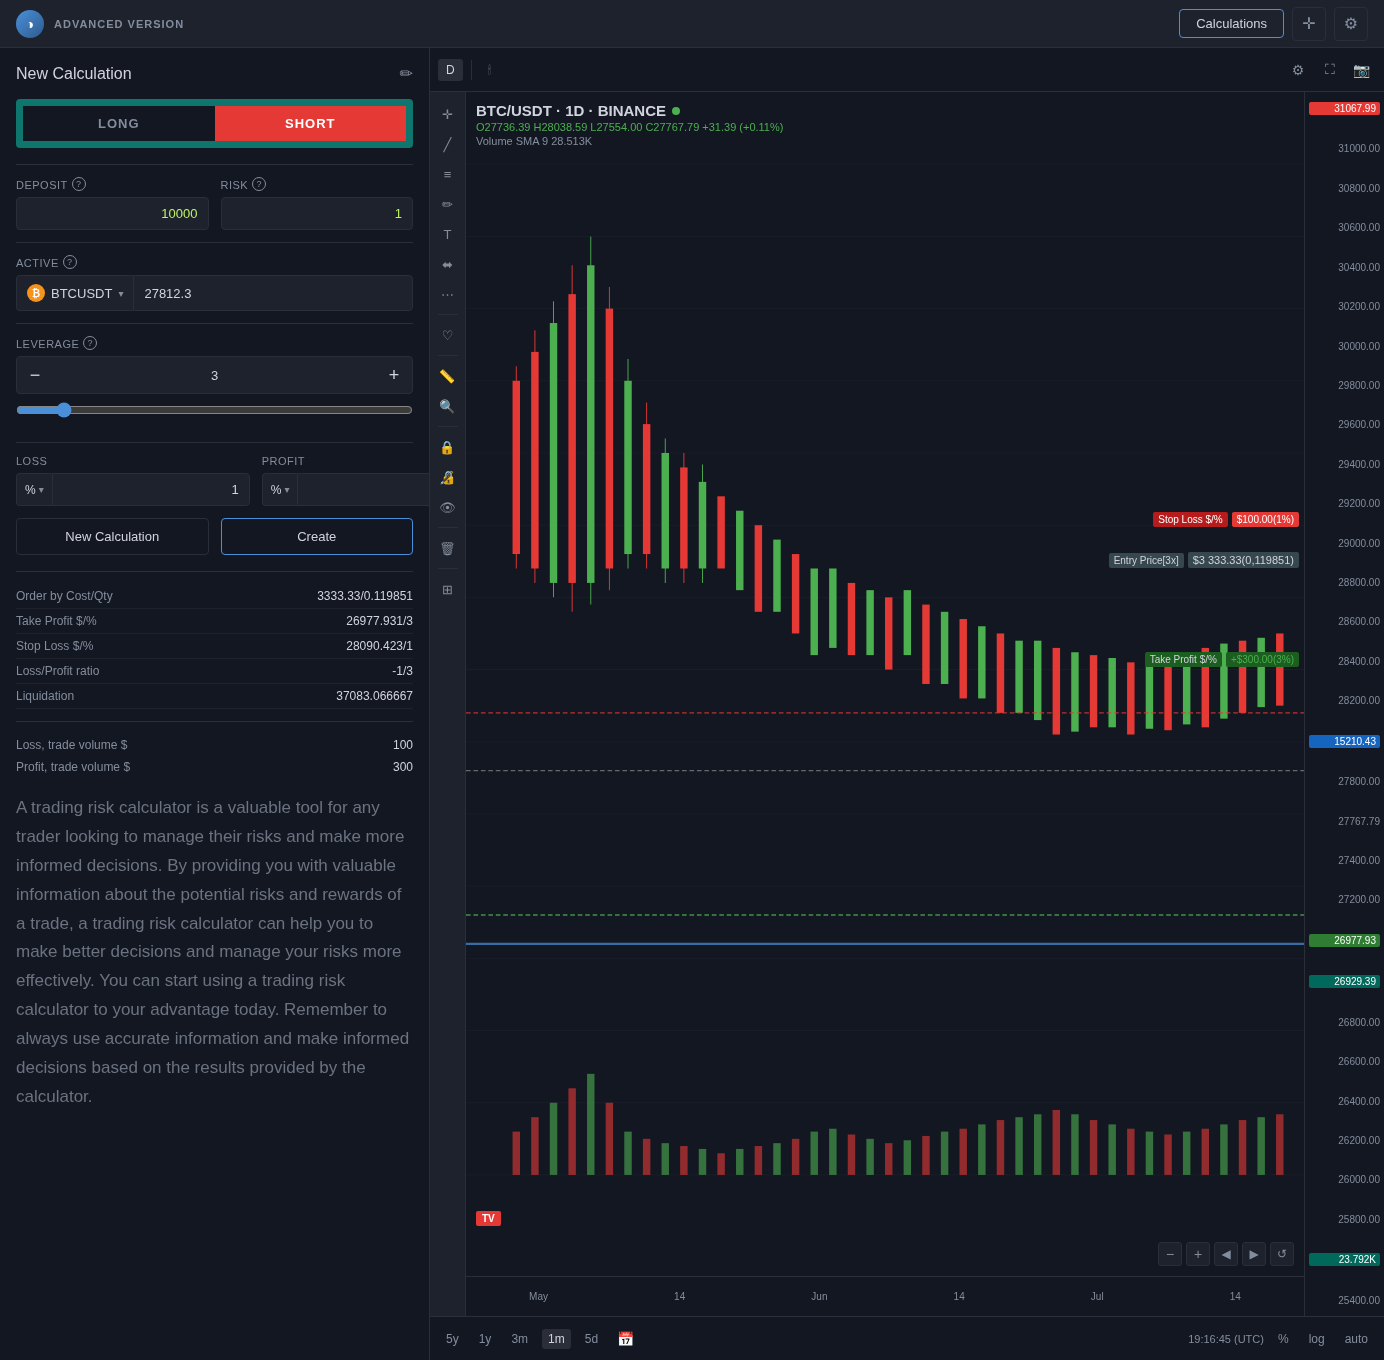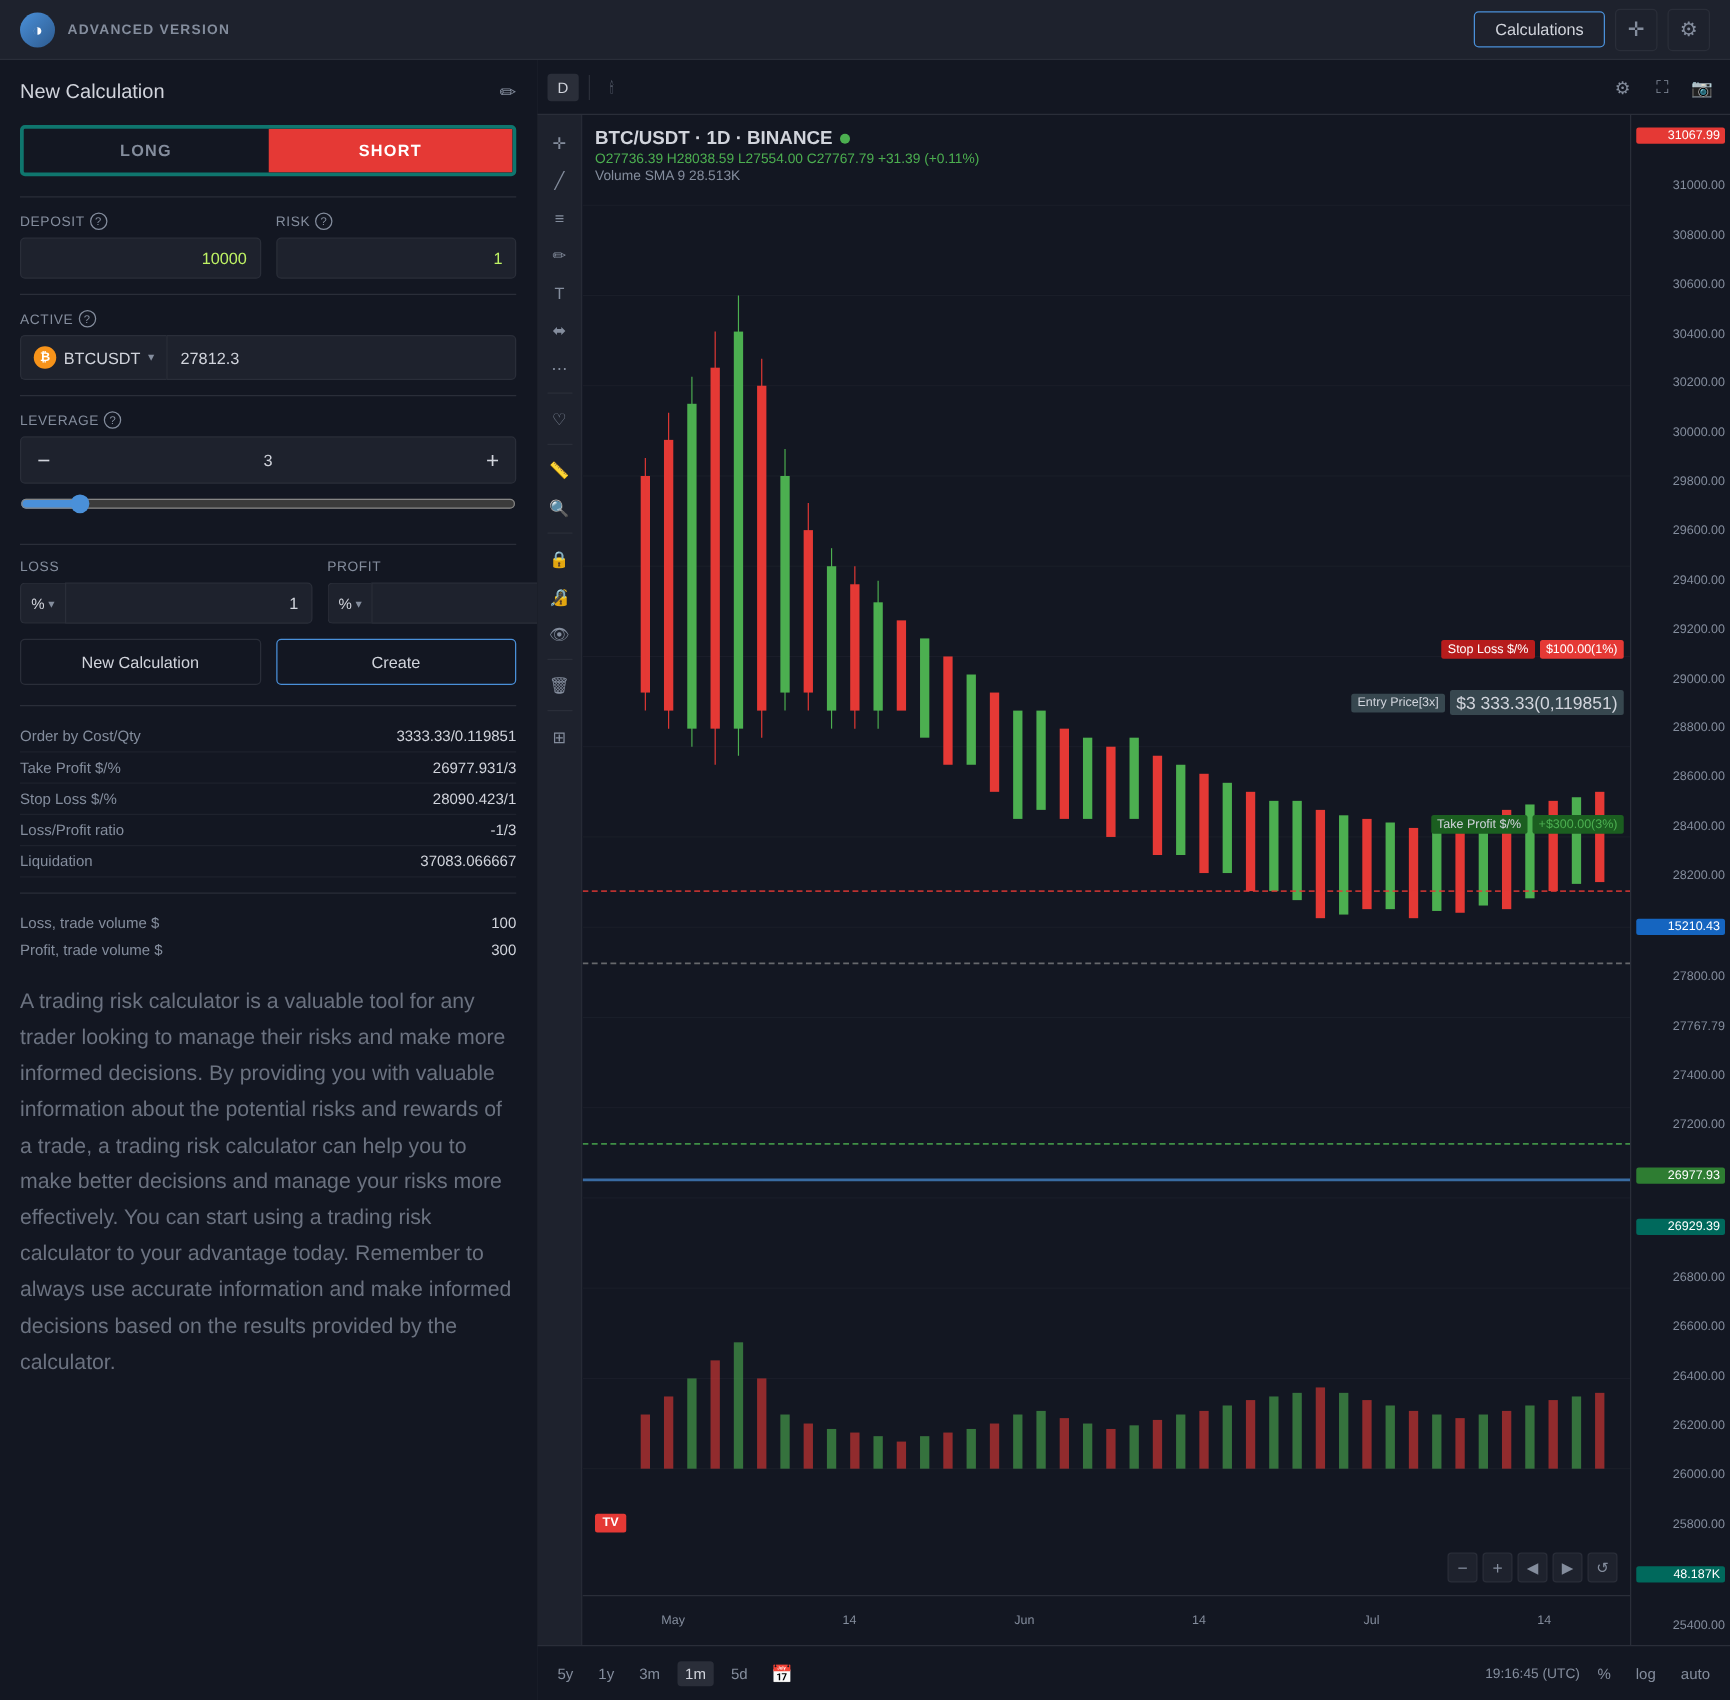--- a/index.html
+++ b/index.html
@@ -104,21 +104,21 @@
     }
     .edit-icon {
       color: #848d9d;
       cursor: pointer;
       font-size: 16px;
     }
 
     
     .direction-toggle {
       display: flex;
-      border: 3px solid #0f766e;
+      border: 7px solid #0f766e;
       border-radius: 4px;
       overflow: hidden;
       margin-bottom: 16px;
     }
     .dir-btn {
       flex: 1;
       padding: 10px;
       text-align: center;
       cursor: pointer;
       font-size: 13px;
@@ -983,21 +983,21 @@
           </svg>
 
           
           <div style="position:absolute; top:420px; right:5px; display:flex; align-items:center; gap:4px;">
             <span style="background:#b71c1c; color:#fff; font-size:10px; padding:2px 5px; border-radius:2px;">Stop Loss $/%</span>
             <span style="background:#e53935; color:#fff; font-size:10px; padding:2px 5px; border-radius:2px;">$100.00(1%)</span>
           </div>
 
           <div style="position:absolute; top:460px; right:5px; display:flex; align-items:center; gap:4px;">
             <span style="background:#37474f; color:#d1d4dc; font-size:10px; padding:2px 5px; border-radius:2px;">Entry Price[3x]</span>
-            <span style="background:#37474f; color:#d1d4dc; font-size:14px; padding:2px 5px; border-radius:2px;">$3 333.33(0,119851)</span>
+            <span style="background:#37474f; color:#d1d4dc; font-size:11px; padding:2px 5px; border-radius:2px;">$3 333.33(0,119851)</span>
           </div>
 
           <div style="position:absolute; top:560px; right:5px; display:flex; align-items:center; gap:4px;">
             <span style="background:#1b5e20; color:#d1d4dc; font-size:10px; padding:2px 5px; border-radius:2px;">Take Profit $/%</span>
             <span style="background:#1b5e20; color:#4caf50; font-size:10px; padding:2px 5px; border-radius:2px;">+$300.00(3%)</span>
           </div>
 
           
           <div class="tradingview-logo">TV</div>
         </div>
@@ -1025,21 +1025,21 @@
           <div class="price-label">27400.00</div>
           <div class="price-label">27200.00</div>
           <div class="price-label highlight-green">26977.93</div>
           <div class="price-label highlight-teal">26929.39</div>
           <div class="price-label">26800.00</div>
           <div class="price-label">26600.00</div>
           <div class="price-label">26400.00</div>
           <div class="price-label">26200.00</div>
           <div class="price-label">26000.00</div>
           <div class="price-label">25800.00</div>
-          <div class="price-label highlight-teal">48.187K</div>
+          <div class="price-label highlight-teal">23.792K</div>
           <div class="price-label">25400.00</div>
         </div>
 
         <div class="x-axis">
           <span>May</span>
           <span>14</span>
           <span>Jun</span>
           <span>14</span>
           <span>Jul</span>
           <span>14</span>

